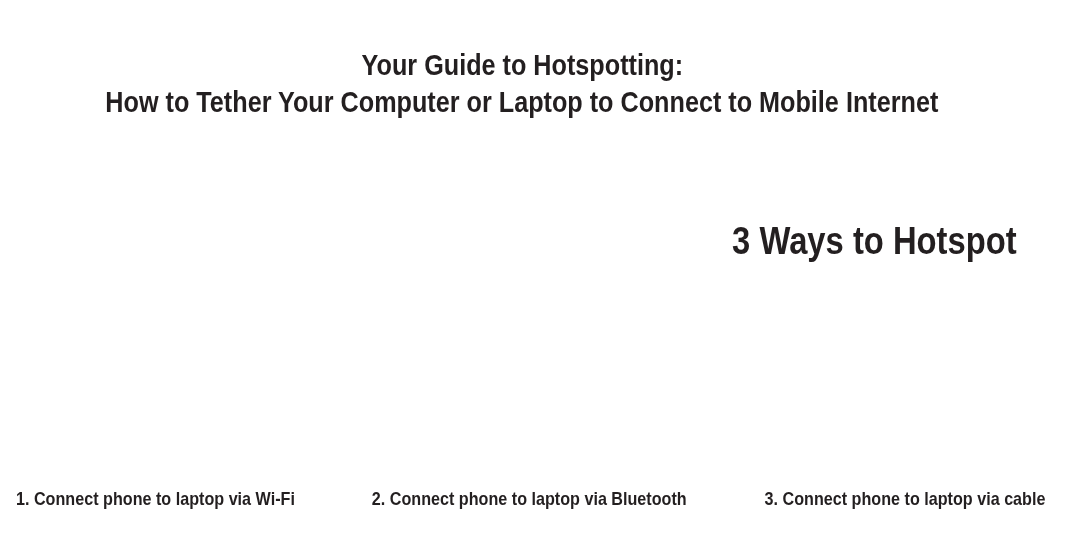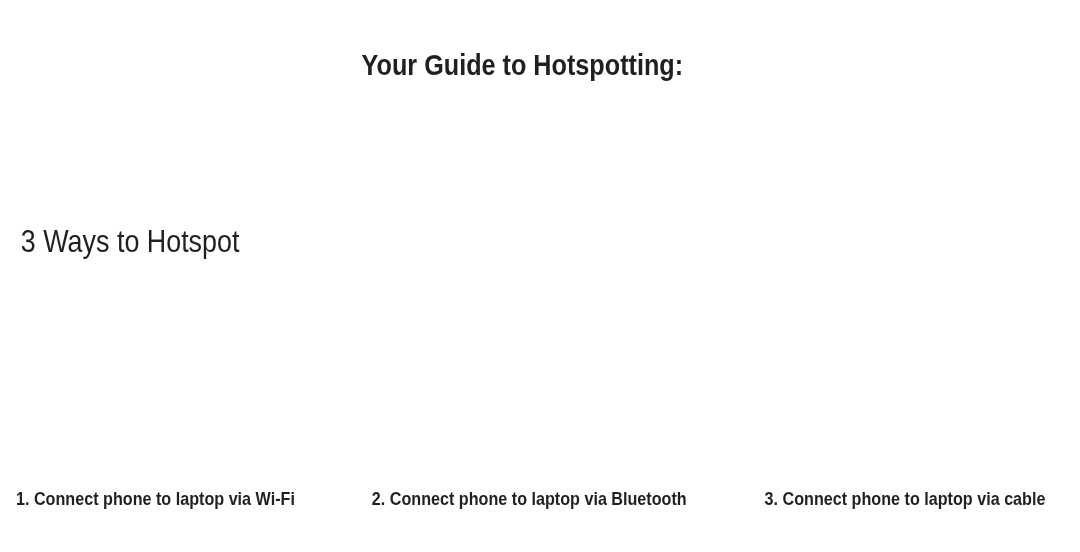--- a/index.html
+++ b/index.html
@@ -45,23 +45,23 @@
     transform: scaleX(0.84);
     transform-origin: center center;
   }
 
   
   .section-heading {
     position: absolute;
     top: 224px;
     left: 0;
     width: 100%;
-    text-align: left;
-    font-size: 32px;
-    font-weight: 400;
+    text-align: right;
+    font-size: 39px;
+    font-weight: 700;
     line-height: 34px;
     white-space: nowrap;
   }
 
   
   .steps-row {
     position: absolute;
     top: 487px;
     left: 16px;
     right: 14px;
@@ -85,20 +85,23 @@
 </style>
 </head>
 <body>
 
 <div class="page">
 
   <div class="title-block">
     <span class="title-line">
       <span class="condense">Your Guide to Hotspotting:</span>
     </span>
+    <span class="title-line">
+      <span class="condense">How to Tether Your Computer or Laptop to Connect to Mobile Internet</span>
+    </span>
   </div>
 
   <div class="section-heading">
     <span class="condense">3 Ways to Hotspot</span>
   </div>
 
   <div class="steps-row">
     <span class="step-label first">1. Connect phone to laptop via Wi-Fi</span>
     <span class="step-label middle">2. Connect phone to laptop via Bluetooth</span>
     <span class="step-label last">3. Connect phone to laptop via cable</span>

